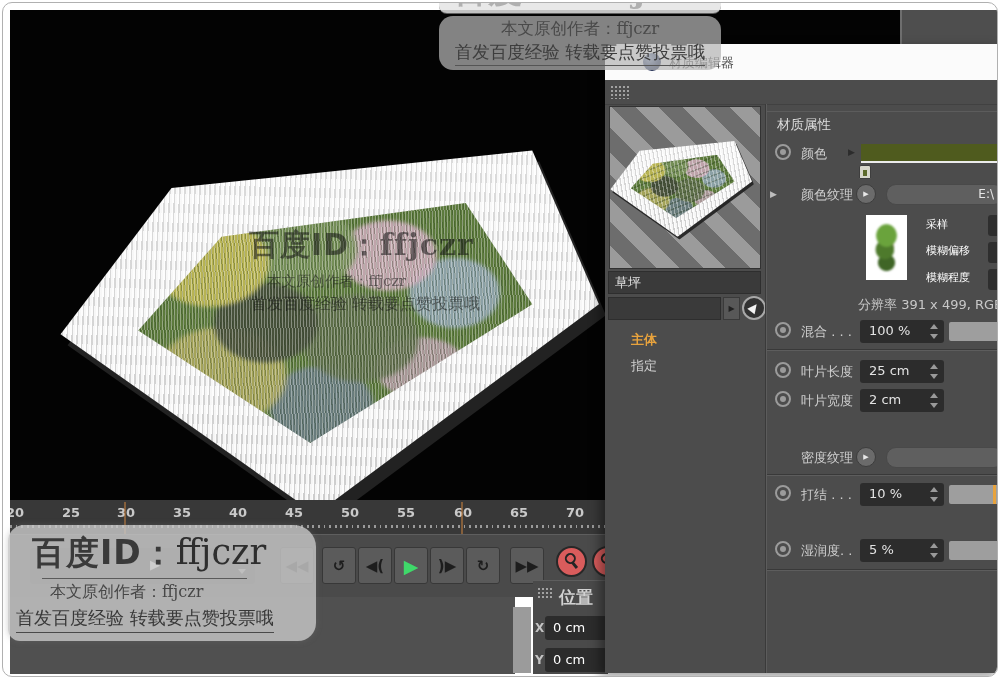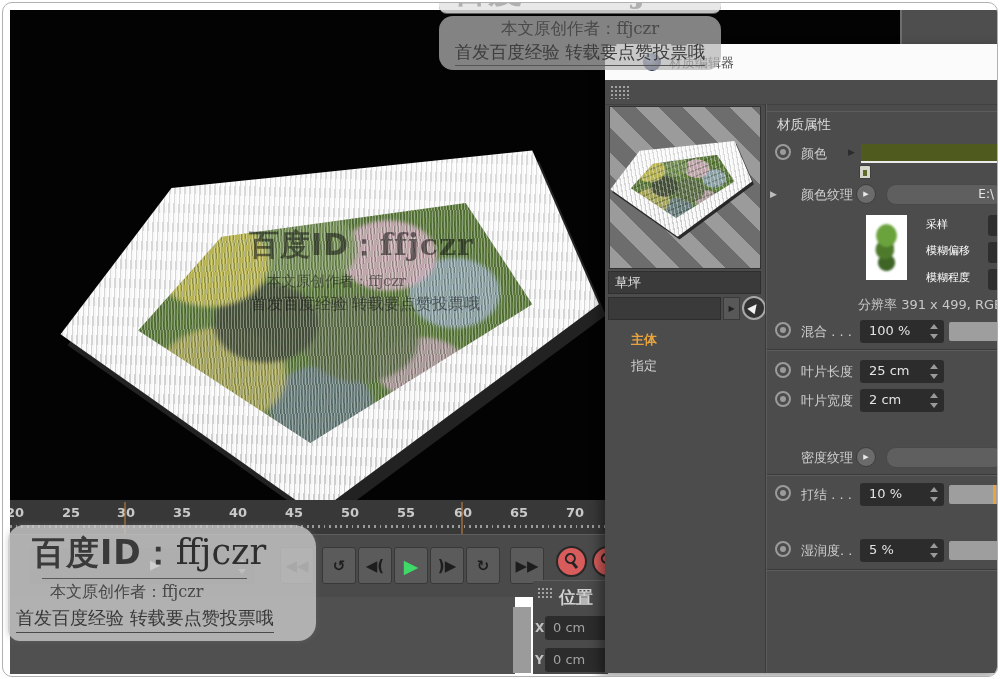--- a/index.html
+++ b/index.html
@@ -51,21 +51,21 @@
 
   
   .bottomleft{position:absolute;left:7px;top:593px;width:505px;height:77px;background:#505050;border-top:1px solid #3b3b3b;z-index:9;}
   .lightstrip{position:absolute;left:510px;top:604px;width:18px;height:66px;background:#9b9b9b;z-index:11;}
   .pospanel{position:absolute;left:530px;top:577px;width:75px;height:93px;background:#4a4a4a;border-top:1px solid #5e5e5e;z-index:12;}
   .pp-head{position:absolute;left:0;top:0;right:0;height:24px;}
   .grip{background-image:radial-gradient(#a2a2a2 1px,transparent 1.3px);background-size:4px 4px;}
   .pp-grip{position:absolute;left:4px;top:6px;width:17px;height:13px;}
   .pp-title{position:absolute;left:26px;top:5px;font-size:17px;font-weight:bold;color:#d2d2d2;}
   .axlabel{position:absolute;left:2px;font-size:12px;font-weight:bold;color:#c4c4c4;}
-  .axfield{position:absolute;left:12px;width:62px;height:24px;background:#2c2c2c;border-radius:3px;color:#a3a3a3;font-size:13px;line-height:24px;padding-left:8px;box-sizing:border-box;}
+  .axfield{position:absolute;left:12px;width:62px;height:24px;background:#2c2c2c;border-radius:3px;color:#ffffff;font-size:13px;line-height:24px;padding-left:8px;box-sizing:border-box;}
 
   
   .mateditor{position:absolute;left:602px;top:41px;width:396px;height:629px;background:#4c4c4c;z-index:40;box-shadow:-5px 4px 12px rgba(0,0,0,.4);border-radius:6px 0 0 0;overflow:hidden;}
   .titlebar{position:absolute;left:0;top:0;right:0;height:36px;background:#fbfbfb;border-radius:6px 0 0 0;}
   .mat-icon{position:absolute;left:38px;top:9px;width:18px;height:18px;border-radius:50%;background:radial-gradient(circle at 35% 30%,#8fa3c8,#2a3a66 55%,#0d1430);}
   .mat-title{position:absolute;left:64px;top:10px;font-size:13px;color:#4a4a4a;}
   .gripbar{position:absolute;left:0;top:36px;right:0;height:24px;background:#4c4c4c;border-bottom:1px solid #414141;}
   .gb-grip{position:absolute;left:5px;top:5px;width:19px;height:14px;}
   .vdivider{position:absolute;left:160px;top:60px;bottom:0;width:2px;background:linear-gradient(90deg,#3a3a3a 50%,#5c5c5c 50%);}
 

